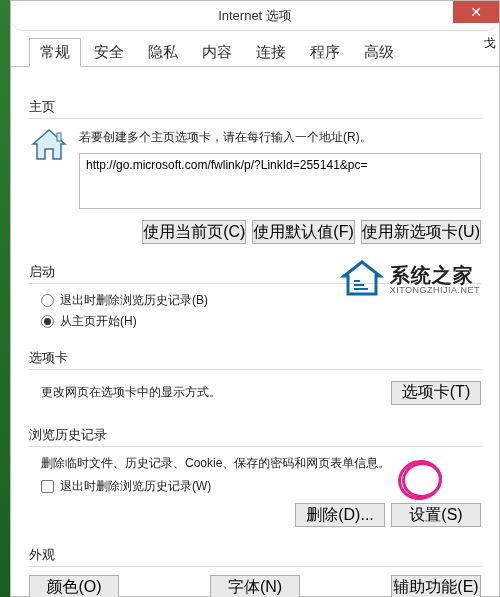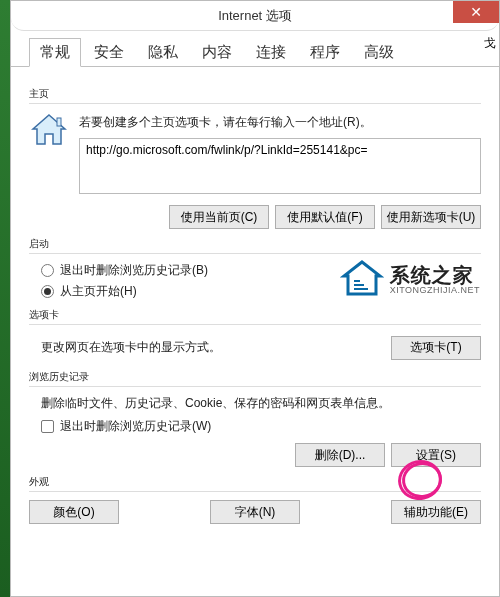--- a/index.html
+++ b/index.html
@@ -6,29 +6,29 @@
   body { background: #f0f0f0; width: 500px; height: 597px; position: relative; overflow: hidden; }
   .leftedge { position:absolute; left:0; top:0; width:10px; height:100%; background:linear-gradient(#2e7d32,#1b5e20);} 
   .window { position: absolute; left: 10px; top: 0; right: 0; bottom: 0; background: #fff; border: 1px solid #bbb; }
   .titlebar { height: 30px; background: #fff; border-bottom: 1px solid #ddd; display: flex; align-items: center; justify-content: center; position: relative; border-radius: 13px; }
   .titlebar .title { font-size: 13px; color: #333; }
   .close { position: absolute; right: 0; top: 0; width: 46px; height: 22px; background: #c94f44; color: #fff; display: flex; align-items: center; justify-content: center; font-size: 14px; }
   .tabs { display: flex; align-items: flex-end; padding: 6px 8px 0 18px; border-bottom: 1px solid #c0c0c0; background: #fff; }
   .tab { padding: 4px 10px; font-size: 15px; color: #333; border: 1px solid transparent; border-bottom: none; margin-right: 2px; cursor: pointer; }
   .tab.active { border-color: #c0c0c0; background: #fff; position: relative; top: 1px; border-bottom: 1px solid #fff; }
   .content { padding: 12px 18px; font-size: 12px; color: #222; }
-  .section-label { font-size: 10px; margin-top: 8px; margin-bottom: 2px; }
+  .section-label { font-size: 13px; margin-top: 19px; margin-bottom: 2px; }
   .divider { border-top: 1px solid #ddd; margin: 2px 0 8px 0; }
   .home-row { display: flex; align-items: flex-start; gap: 10px; }
   .home-icon { width: 40px; height: 36px; flex: none; position: relative; }
   .home-icon svg { width: 40px; height: 36px; }
   .home-text { font-size: 12px; line-height: 20px; }
   .url-box { width: 100%; height: 56px; margin-top: 6px; border: 1px solid #bbb; padding: 4px 6px; font-size: 12px; resize: none; font-family: inherit; }
   .btn-row { display: flex; justify-content: flex-end; gap: 6px; margin-top: 8px; }
-  .btn { min-width: 100px; height: 24px; border: 1px solid #adadad; background: #e9e9e9; font-size: 12px; cursor: pointer; }
+  .btn { min-width: 100px; height: 24px; border: 1px solid #adadad; background: #e9e9e9; font-size: 16px; cursor: pointer; }
   .btn.small { min-width: 90px; }
   .radio-row, .check-row { display: flex; align-items: center; gap: 6px; margin: 4px 0 4px 12px; font-size: 12px; }
   .radio, .check { width: 13px; height: 13px; border: 1px solid #777; background: #fff; border-radius: 50%; display: inline-flex; align-items: center; justify-content: center; }
   .radio.sel::after { content: ""; width: 7px; height: 7px; background: #333; border-radius: 50%; display: block; }
   .check { border-radius: 2px; }
   .tabopt-row { display: flex; align-items: center; justify-content: space-between; margin-top: 6px; }
   .desc { margin: 6px 0 6px 12px; }
   .annot { position: absolute; width: 44px; height: 40px; border: 3px solid #e91e8c; border-radius: 50%; pointer-events: none; transform: rotate(-12deg); }
   .annot2 { position: absolute; width: 40px; height: 36px; border: 3px solid #e91e8c; border-radius: 50%; pointer-events: none; transform: rotate(-8deg); }
   .watermark { position: absolute; right: 20px; top: 260px; display: flex; align-items: center; gap: 6px; pointer-events: none; }

